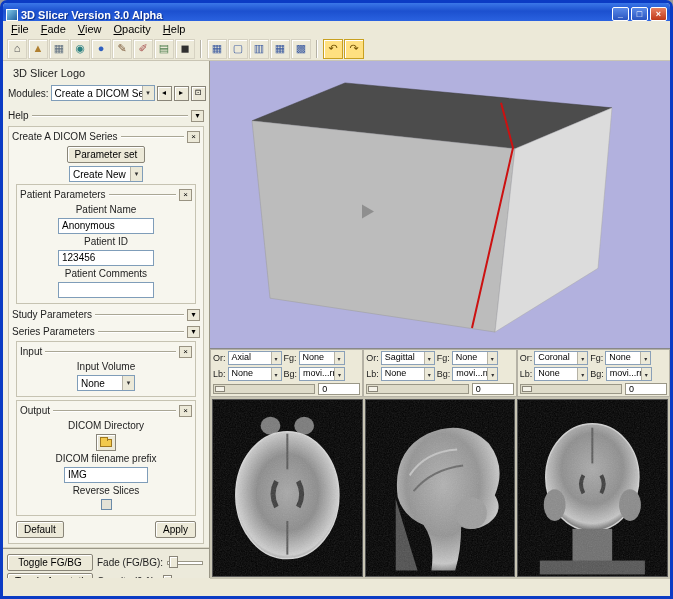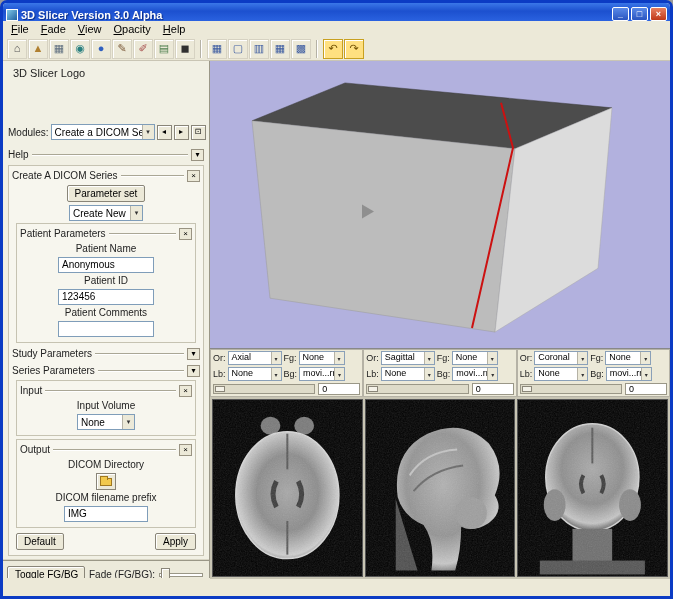--- a/index.html
+++ b/index.html
@@ -22,21 +22,21 @@
   .c1{color:#555;}.c2{color:#b08030;}.c3{color:#607080;}.c4{color:#2a8080;}.c5{color:#3060c0;}
   .c6{color:#806040;}.c7{color:#a04040;}.c8{color:#508050;}.c9{color:#303030;}
   .cl{color:#3a5aa0;}
   .cy{background:#ffe080;border:1px solid #c8a020;color:#705000;}
   
   .main{display:flex;height:517px;flex:0 0 auto;}
   .left{width:207px;background:#f1f0e4;border-right:1px solid #9a9787;display:flex;flex-direction:column;overflow:hidden;}
   .right{flex:1;display:flex;flex-direction:column;}
   
   .logo-row{padding:6px 0 2px 10px;font-size:11px;color:#222;flex:0 0 auto;}
-  .modules-row{display:flex;align-items:center;gap:2px;padding:4px 2px 4px 5px;flex:0 0 auto;margin-top:39px;}
+  .modules-row{display:flex;align-items:center;gap:2px;padding:4px 2px 4px 5px;flex:0 0 auto;}
   .lbl{font-size:10px;color:#222;}
   .lbl10{font-size:10px;color:#222;white-space:nowrap;}
   .combo{background:#fff;border:1px solid #7f9db9;height:16px;display:inline-flex;align-items:center;font-size:10px;overflow:hidden;}
   .combo-text{padding:0 3px;flex:1;white-space:nowrap;overflow:hidden;}
   .combo-ind{width:12px;align-self:stretch;background:#ece9d8;border-left:1px solid #b5b2a5;font-size:7px;display:flex;align-items:center;justify-content:center;color:#333;}
   .w104{width:104px;}.w74{width:74px;}.w58{width:58px;}
   .tinybtn{width:15px;height:15px;font-size:8px;line-height:12px;text-align:center;background:#ece9d8;border:1px solid #898578;box-shadow:inset 1px 1px 0 #fff;padding:0;}
   .kwbar{display:flex;align-items:center;height:15px;margin:3px 5px 2px;gap:3px;flex:0 0 auto;}
   .kwbar-label{font-size:10px;color:#222;white-space:nowrap;}
   .rule{flex:1;height:2px;border-top:1px solid #aaa795;border-bottom:1px solid #fff;}
@@ -51,21 +51,21 @@
   .e96{width:96px;}.e64{width:84px;}
   .cb{width:11px;height:11px;background:#fff;border:1px solid #6a8aa8;display:inline-block;flex:0 0 auto;}
   .cb.gray{background:#e4e2d6;}
   .folderbtn{width:20px;height:17px;background:#ece9d8;border:1px solid #898578;box-shadow:inset 1px 1px 0 #fff;display:flex;align-items:center;justify-content:center;padding:0;}
   .folder-icon{width:12px;height:8px;background:#f2c94c;border:1px solid #a07820;position:relative;display:block;}
   .folder-icon::before{content:"";position:absolute;top:-3px;left:-1px;width:6px;height:3px;background:#f2c94c;border:1px solid #a07820;border-bottom:none;}
   .filler{flex:1 1 auto;background:#efeee0;border-top:1px solid #d8d5c4;}
   
   .lowerctl{flex:0 0 150px;border-top:1px solid #9a9787;background:#eceadb;padding-top:3px;}
   .vc-row{display:flex;align-items:center;gap:4px;margin:2px 2px 2px 4px;}
-  .w86{width:78px;text-decoration:underline;}
+  .w86{width:86px;}
   .hslider{position:relative;height:13px;flex:1;margin-right:4px;}
   .hslider .groove{position:absolute;left:0;right:0;top:5px;height:4px;background:#fff;border:1px solid #9a9787;}
   .hslider .thumb{position:absolute;top:0;width:9px;height:12px;background:#ece9d8;border:1px solid #898578;box-shadow:inset 1px 1px 0 #fff;}
   
   .view3d{height:288px;background:#b2b1de;border-bottom:1px solid #888;position:relative;flex:0 0 auto;}
   .view3d svg{display:block;width:100%;height:100%;}
   
   .slicebar{height:48px;display:flex;background:#ece9d8;flex:0 0 auto;}
   .slice-col{flex:1;border:1px solid #b5b2a5;padding:1px 2px;display:flex;flex-direction:column;gap:1px;overflow:hidden;}
   .sc-row{display:flex;align-items:center;gap:2px;height:16px;}
@@ -223,20 +223,24 @@
           </div>
           <div class="row right">
             <span class="lbl10">DICOM Directory</span>
             <button class="folderbtn">
                 <span class="folder-icon"></span>
               </button>
           </div>
           <div class="row right">
             <span class="lbl10">DICOM filename prefix</span>
             <div class="entry e64">IMG</div>
+          </div>
+          <div class="row right">
+            <span class="lbl10">Reverse Slices</span>
+            <span class="cb gray"></span>
           </div>
         </div>
 
         <div class="row spread">
           <button class="btn">Default</button>
           <button class="btn">Apply</button>
         </div>
       </div>
 
       <div class="filler"></div>

